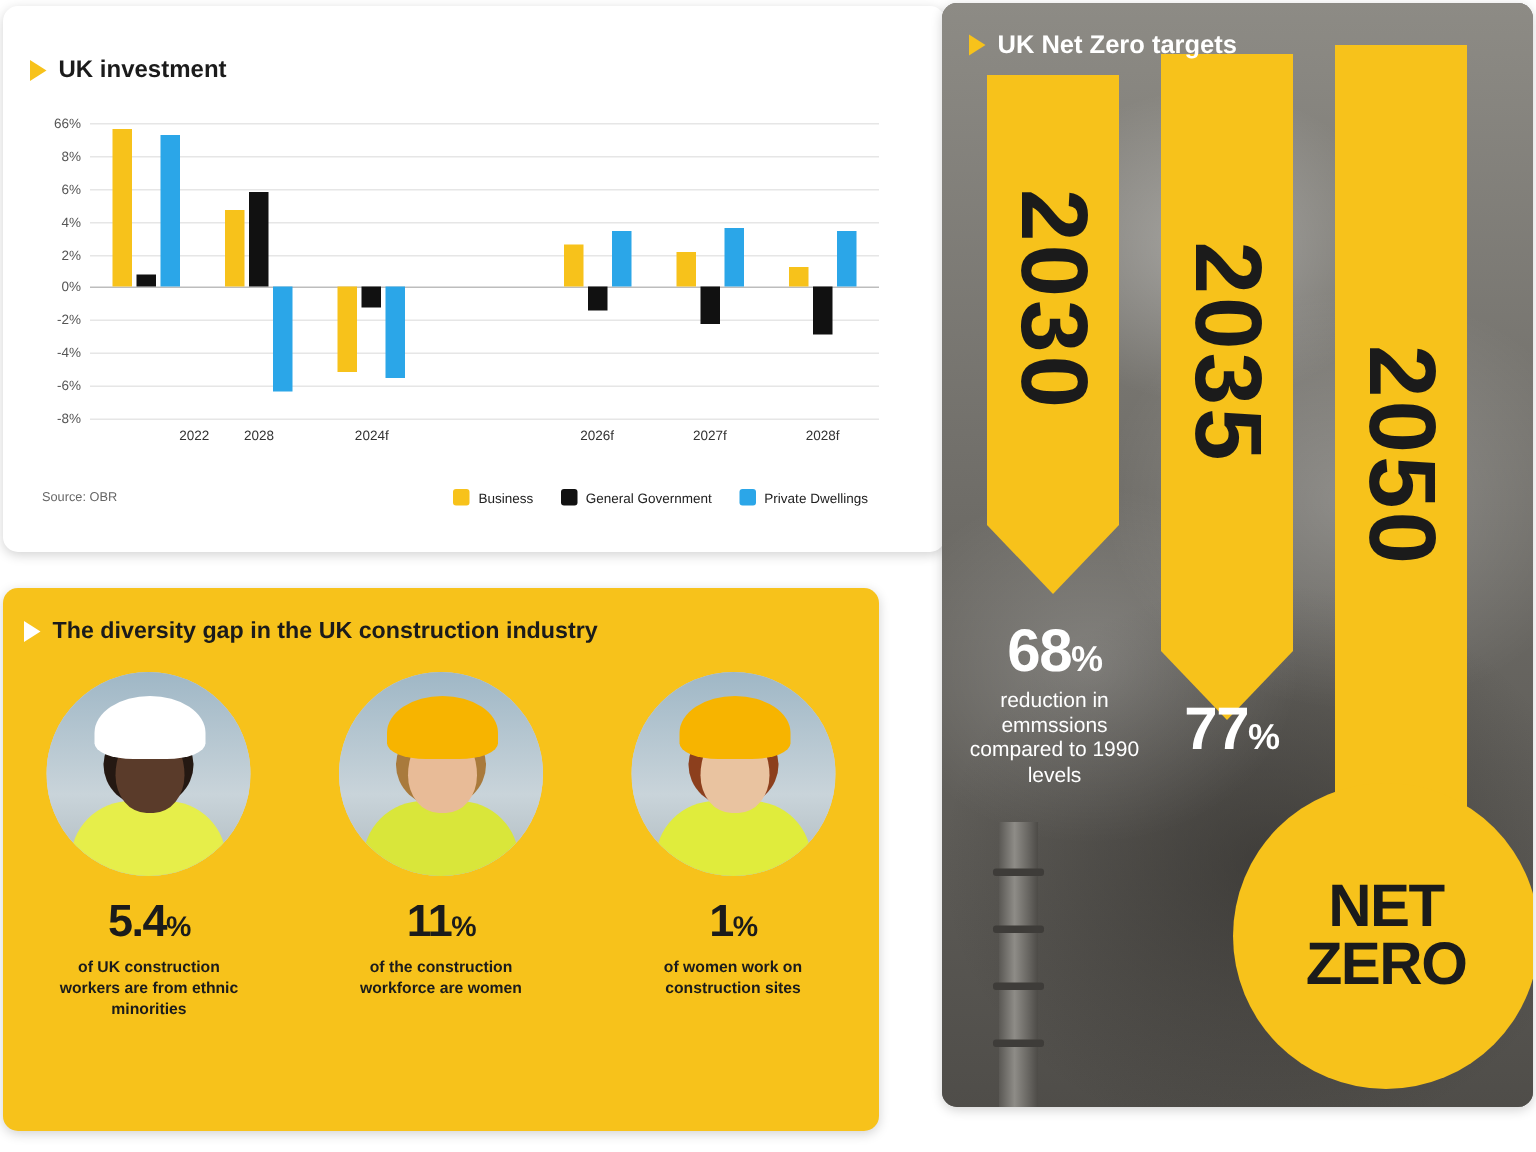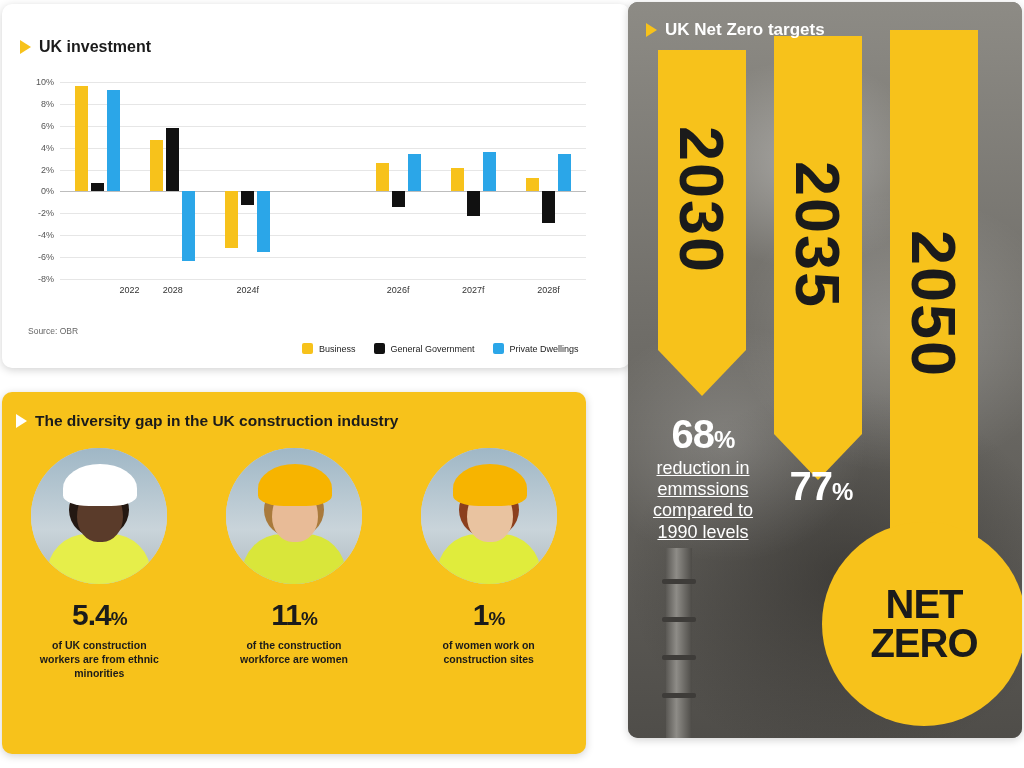--- a/index.html
+++ b/index.html
@@ -21,21 +21,21 @@
   .tri{width:0;height:0;border-top:7px solid transparent;border-bottom:7px solid transparent;border-left:11px solid #F7C21B;}
   #inv-title{position:absolute;left:18px;top:34px;font-size:16px;}
   .chart-area{position:absolute;left:14px;top:70px;width:580px;height:235px;}
   .plot{position:absolute;left:44px;top:8px;right:10px;bottom:30px;}
   .gridline{position:absolute;left:0;right:0;height:1px;background:#e6e6e6;}
   .ytick{position:absolute;right:calc(100% + 6px);transform:translateY(-50%);font-size:9px;color:#555;white-space:nowrap;}
   .group{position:absolute;bottom:0;top:0;}
   .bar{position:absolute;width:13px;}
   .xlabel{position:absolute;top:calc(100% + 6px);font-size:9px;color:#333;transform:translateX(-50%);white-space:nowrap;}
   #source{position:absolute;left:26px;top:322px;font-size:8.5px;color:#666;}
-  .legend{position:absolute;left:300px;top:322px;display:flex;gap:18px;align-items:center;margin-top:17px;}
+  .legend{position:absolute;left:300px;top:322px;display:flex;gap:18px;align-items:center;}
   .legend-item{display:flex;align-items:center;gap:6px;font-size:9px;color:#222;}
   .swatch{width:11px;height:11px;border-radius:2px;}
 
   
   #panel-diversity{left:2px;top:392px;width:584px;height:362px;background:#F7C21B;}
   #div-title{position:absolute;left:16px;top:412px;font-size:15.5px;}
   .people{position:absolute;left:2px;top:448px;width:584px;display:flex;justify-content:space-around;}
   .person{width:160px;text-align:center;}
   .portrait{width:136px;height:136px;border-radius:50%;margin:0 auto;overflow:hidden;position:relative;background:#cfd6da;}
   .pstat{font-size:30px;font-weight:bold;color:#1b1b1b;margin-top:14px;letter-spacing:-1px;}
@@ -60,39 +60,39 @@
   .chimney{position:absolute;left:38px;bottom:0;width:26px;height:190px;background:linear-gradient(90deg,#5a5854,#8e8c87 40%,#4d4b47);}
   .chimney i{position:absolute;left:-4px;width:34px;height:5px;background:#3e3c39;border-radius:2px;}
   #nz-title{position:absolute;left:646px;top:20px;font-size:17px;color:#fff;}
   #nz-title .tri{border-left-color:#F7C21B;}
   .arrow{position:absolute;background:#F7C21B;}
   .arrow .head{position:absolute;left:50%;transform:translateX(-50%);width:0;height:0;border-left:44px solid transparent;border-right:44px solid transparent;border-top:46px solid #F7C21B;top:100%;}
   .yr{position:absolute;top:50%;left:50%;transform:translate(-50%,-50%) rotate(90deg);font-size:63px;font-weight:bold;color:#1b1b1b;letter-spacing:2px;white-space:nowrap;}
   .statblock{position:absolute;color:#fff;text-align:center;}
   .bignum{font-size:40px;font-weight:bold;line-height:1;letter-spacing:-1px;}
   .bignum .pct{font-size:24px;}
-  .statdesc{font-size:18px;line-height:1.18;margin-top:4px;text-decoration:underline;}
+  .statdesc{font-size:14px;line-height:1.18;margin-top:4px;}
   .netzero-circle{position:absolute;right:-4px;bottom:12px;width:204px;height:204px;border-radius:50%;background:#F7C21B;display:flex;flex-direction:column;align-items:center;justify-content:center;}
   .netzero-circle span{font-size:40px;font-weight:bold;color:#1b1b1b;line-height:.98;letter-spacing:-1px;}
 </style>
 </head>
 <body>
 
 <div class="root">
 
   <section class="card" id="panel-investment">
     <div class="panel-title" id="inv-title">
       <span class="tri"></span>
       <span>UK investment</span>
     </div>
 
     <div class="chart-area">
       <div class="plot" id="plot">
           <div class="gridline" style="top: 0px;"></div>
-          <div class="ytick" style="top: 0px;">10%</div>
+          <div class="ytick" style="top: 0px;">66%</div>
           <div class="gridline" style="top: 21.8889px;"></div>
           <div class="ytick" style="top: 21.8889px;">8%</div>
           <div class="gridline" style="top: 43.7778px;"></div>
           <div class="ytick" style="top: 43.7778px;">6%</div>
           <div class="gridline" style="top: 65.6667px;"></div>
           <div class="ytick" style="top: 65.6667px;">4%</div>
           <div class="gridline" style="top: 87.5556px;"></div>
           <div class="ytick" style="top: 87.5556px;">2%</div>
           <div class="gridline" style="top: 109.444px; background: rgb(189, 189, 189);"></div>
           <div class="ytick" style="top: 109.444px;">0%</div>

